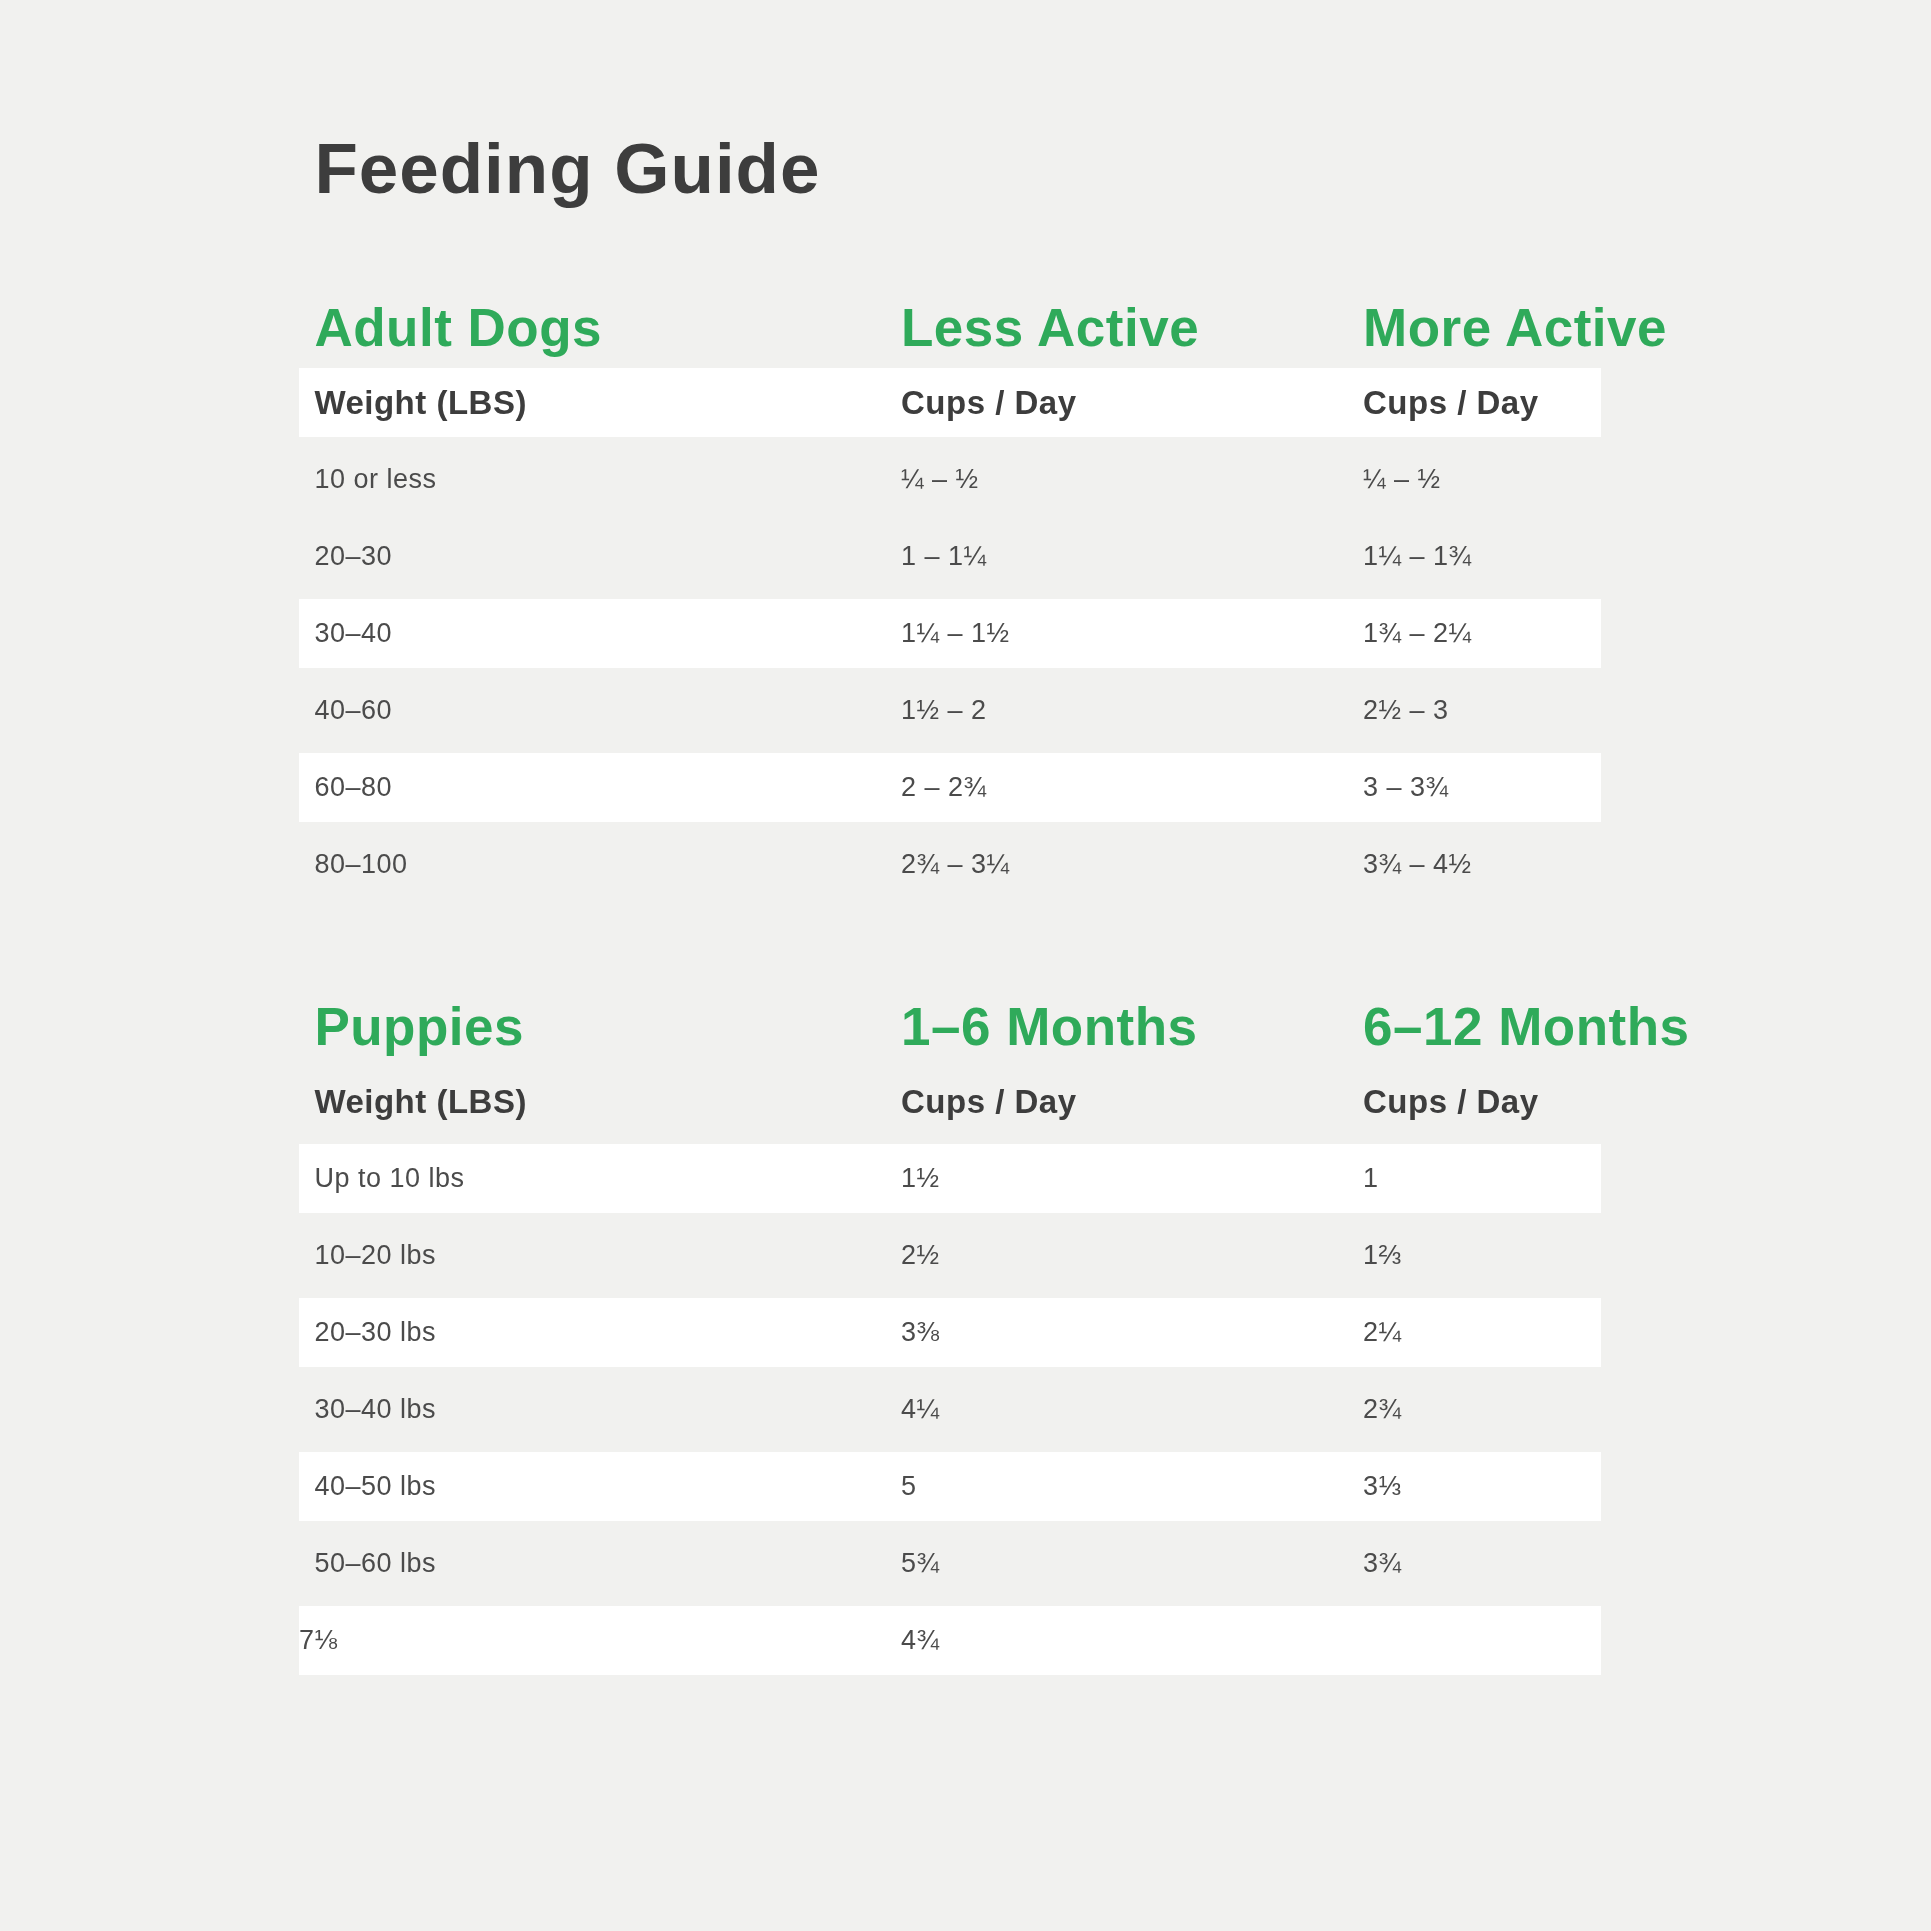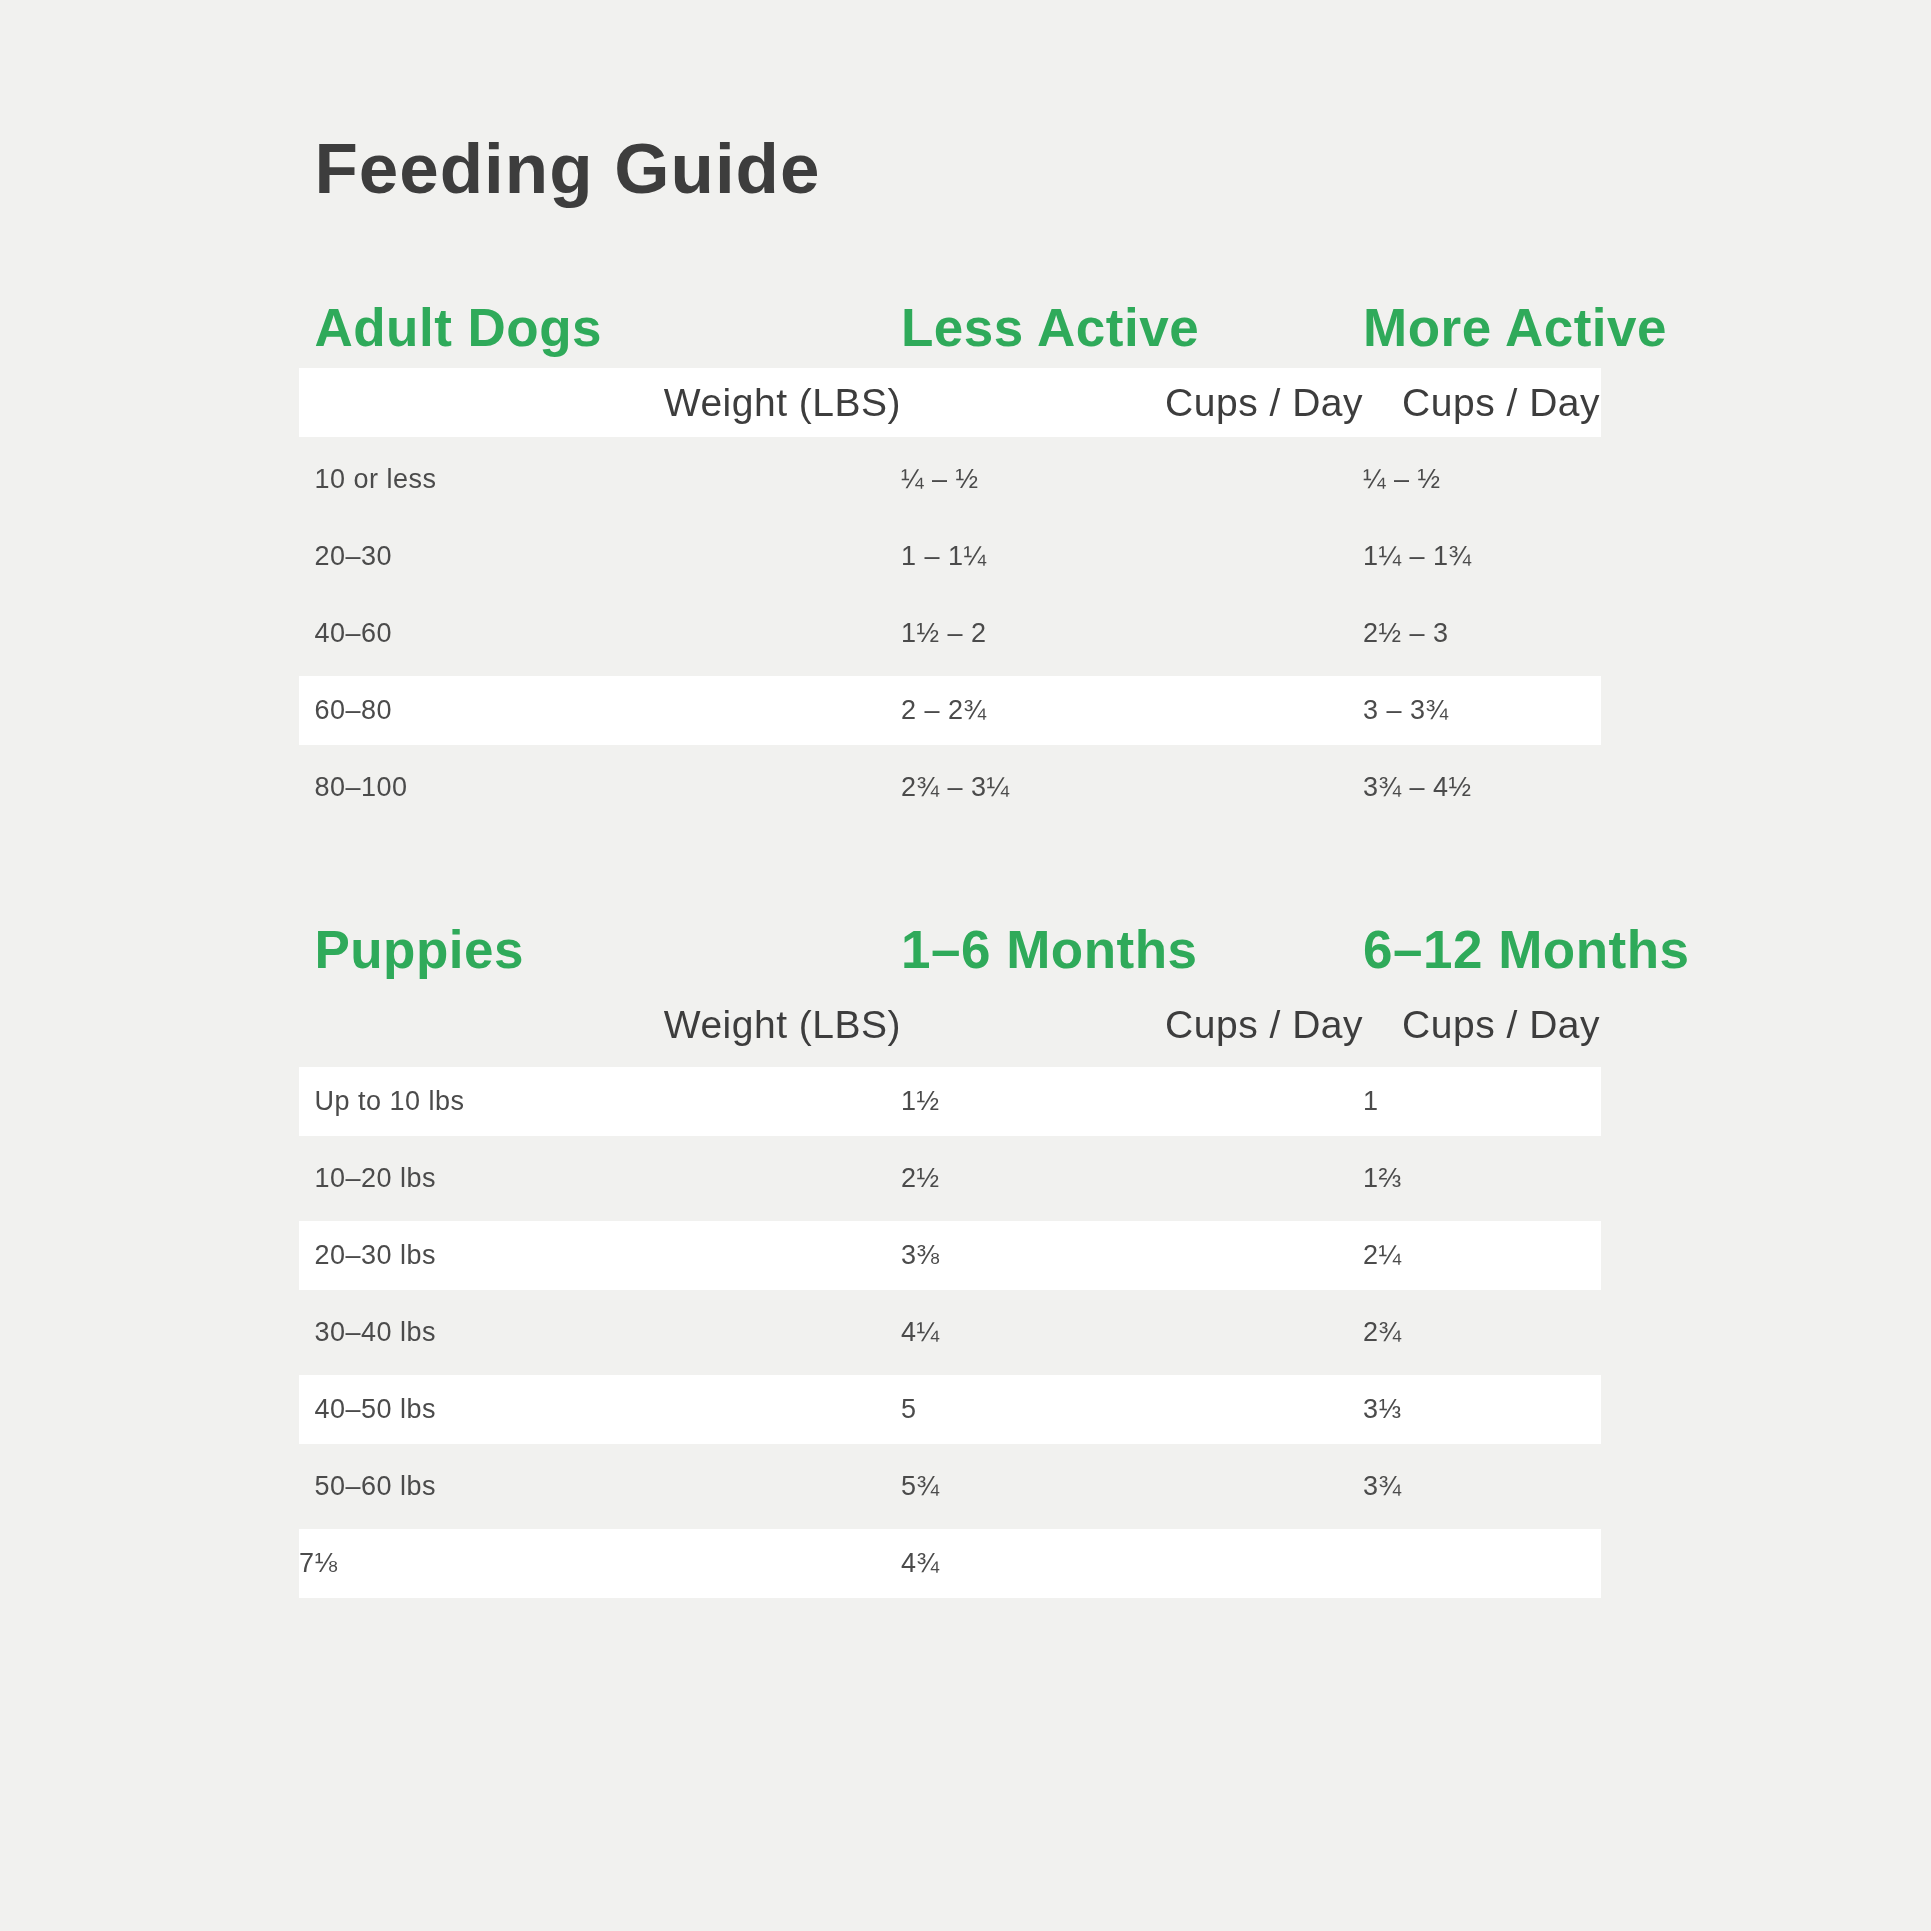--- a/index.html
+++ b/index.html
@@ -51,26 +51,25 @@
     box-sizing: border-box;
   }
   .row .c1 { padding-left: 15.4px; }
   .row.band {
     background: #ffffff;
     background-clip: padding-box;
     border-top: 4.8px solid transparent;
     border-bottom: 4.8px solid transparent;
   }
   .hdr-cell {
-    font-size: 39px;
-    font-weight: 400;
+    font-size: 33px;
+    font-weight: 700;
     color: #3d3d3d;
     letter-spacing: 0.5px;
     white-space: nowrap;
-    text-align: right;
   }
   .cell {
     font-size: 27px;
     font-weight: 400;
     color: #4b4b4b;
     letter-spacing: 0.5px;
     white-space: nowrap;
   }
   .spacer-bottom { height: 203px; }
 </style>
@@ -96,20 +95,25 @@
       </div>
       <div class="row">
         <div class="c1 cell">10 or less</div>
         <div class="c2 cell">¼ – ½</div>
         <div class="c3 cell">¼ – ½</div>
       </div>
       <div class="row">
         <div class="c1 cell">20–30</div>
         <div class="c2 cell">1 – 1¼</div>
         <div class="c3 cell">1¼ – 1¾</div>
+      </div>
+      <div class="row band">
+        <div class="c1 cell">30–40</div>
+        <div class="c2 cell">1¼ – 1½</div>
+        <div class="c3 cell">1¾ – 2¼</div>
       </div>
       <div class="row">
         <div class="c1 cell">40–60</div>
         <div class="c2 cell">1½ – 2</div>
         <div class="c3 cell">2½ – 3</div>
       </div>
       <div class="row band">
         <div class="c1 cell">60–80</div>
         <div class="c2 cell">2 – 2¾</div>
         <div class="c3 cell">3 – 3¾</div>

